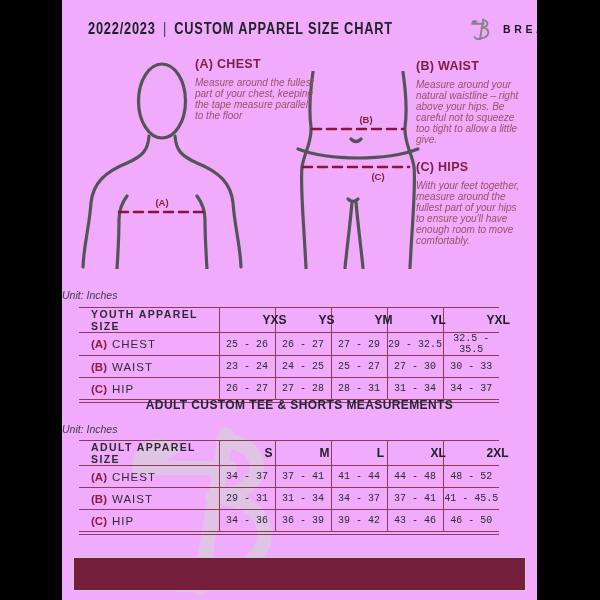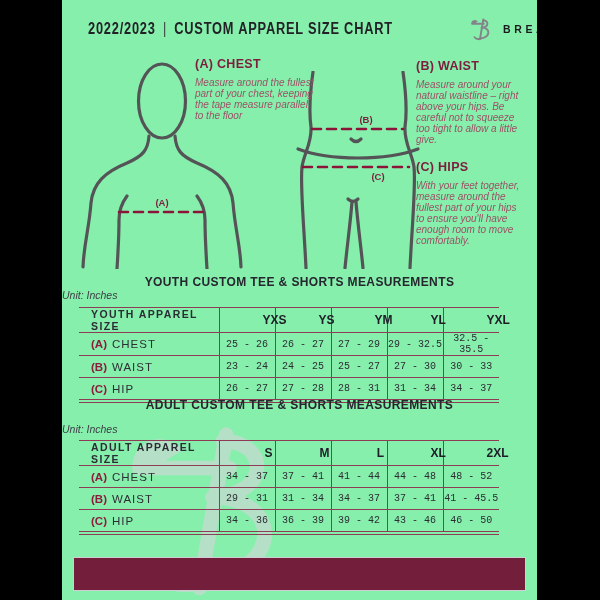--- a/index.html
+++ b/index.html
@@ -1,18 +1,18 @@
 <!DOCTYPE html>
 <html><head>
 <meta charset="utf-8">
 <style>
   html,body{margin:0;padding:0;background:#000;}
   *{box-sizing:border-box;font-family:"Liberation Sans",sans-serif;}
   .canvas{position:relative;width:600px;height:600px;background:#000;overflow:hidden;}
-  .page{position:absolute;left:62px;top:0;width:475px;height:600px;background:#86efac;overflow:hidden;}
+  .page{position:absolute;left:62px;top:0;width:475px;height:600px;background:#f0abfc;overflow:hidden;}
 
   
   .hdr{position:absolute;top:14px;left:26px;right:22px;height:30px;display:flex;justify-content:space-between;align-items:center;z-index:2;}
   .hdr-title{display:inline-block;transform:scaleX(.8);transform-origin:left center;white-space:nowrap;
     font-weight:bold;font-size:16px;letter-spacing:1px;color:#212126;}
   .hdr-title .sep{margin:0 9px;font-weight:normal;color:#3a3a3e;}
   .brand{display:flex;align-items:center;gap:7px;}
   .brand-name{font-weight:bold;font-size:10.5px;letter-spacing:3.6px;color:#1a1a1e;}
 
   
@@ -110,21 +110,20 @@
     </div>
     <div class="inst inst-b">
       <h3><span>(B)</span> <span>WAIST</span></h3>
       <p>Measure around your natural waistline – right above your hips. Be careful not to squeeze too tight to allow a little give.</p>
     </div>
     <div class="inst inst-c">
       <h3><span>(C)</span> <span>HIPS</span></h3>
       <p>With your feet together, measure around the fullest part of your hips to ensure you'll have enough room to move comfortably.</p>
     </div>
 
-    <div class="tbl-title" style="top:275px">YOUTH CUSTOM TEE &amp; SHORTS MEASUREMENTS</div>
     <div class="tbl-unit" style="top:289px">Unit: Inches</div>
     <div class="tblwrap" style="top:307px">
       <table>
         <colgroup>
             <col class="lbl">
             <col>
             <col>
             <col>
             <col>
             <col>

